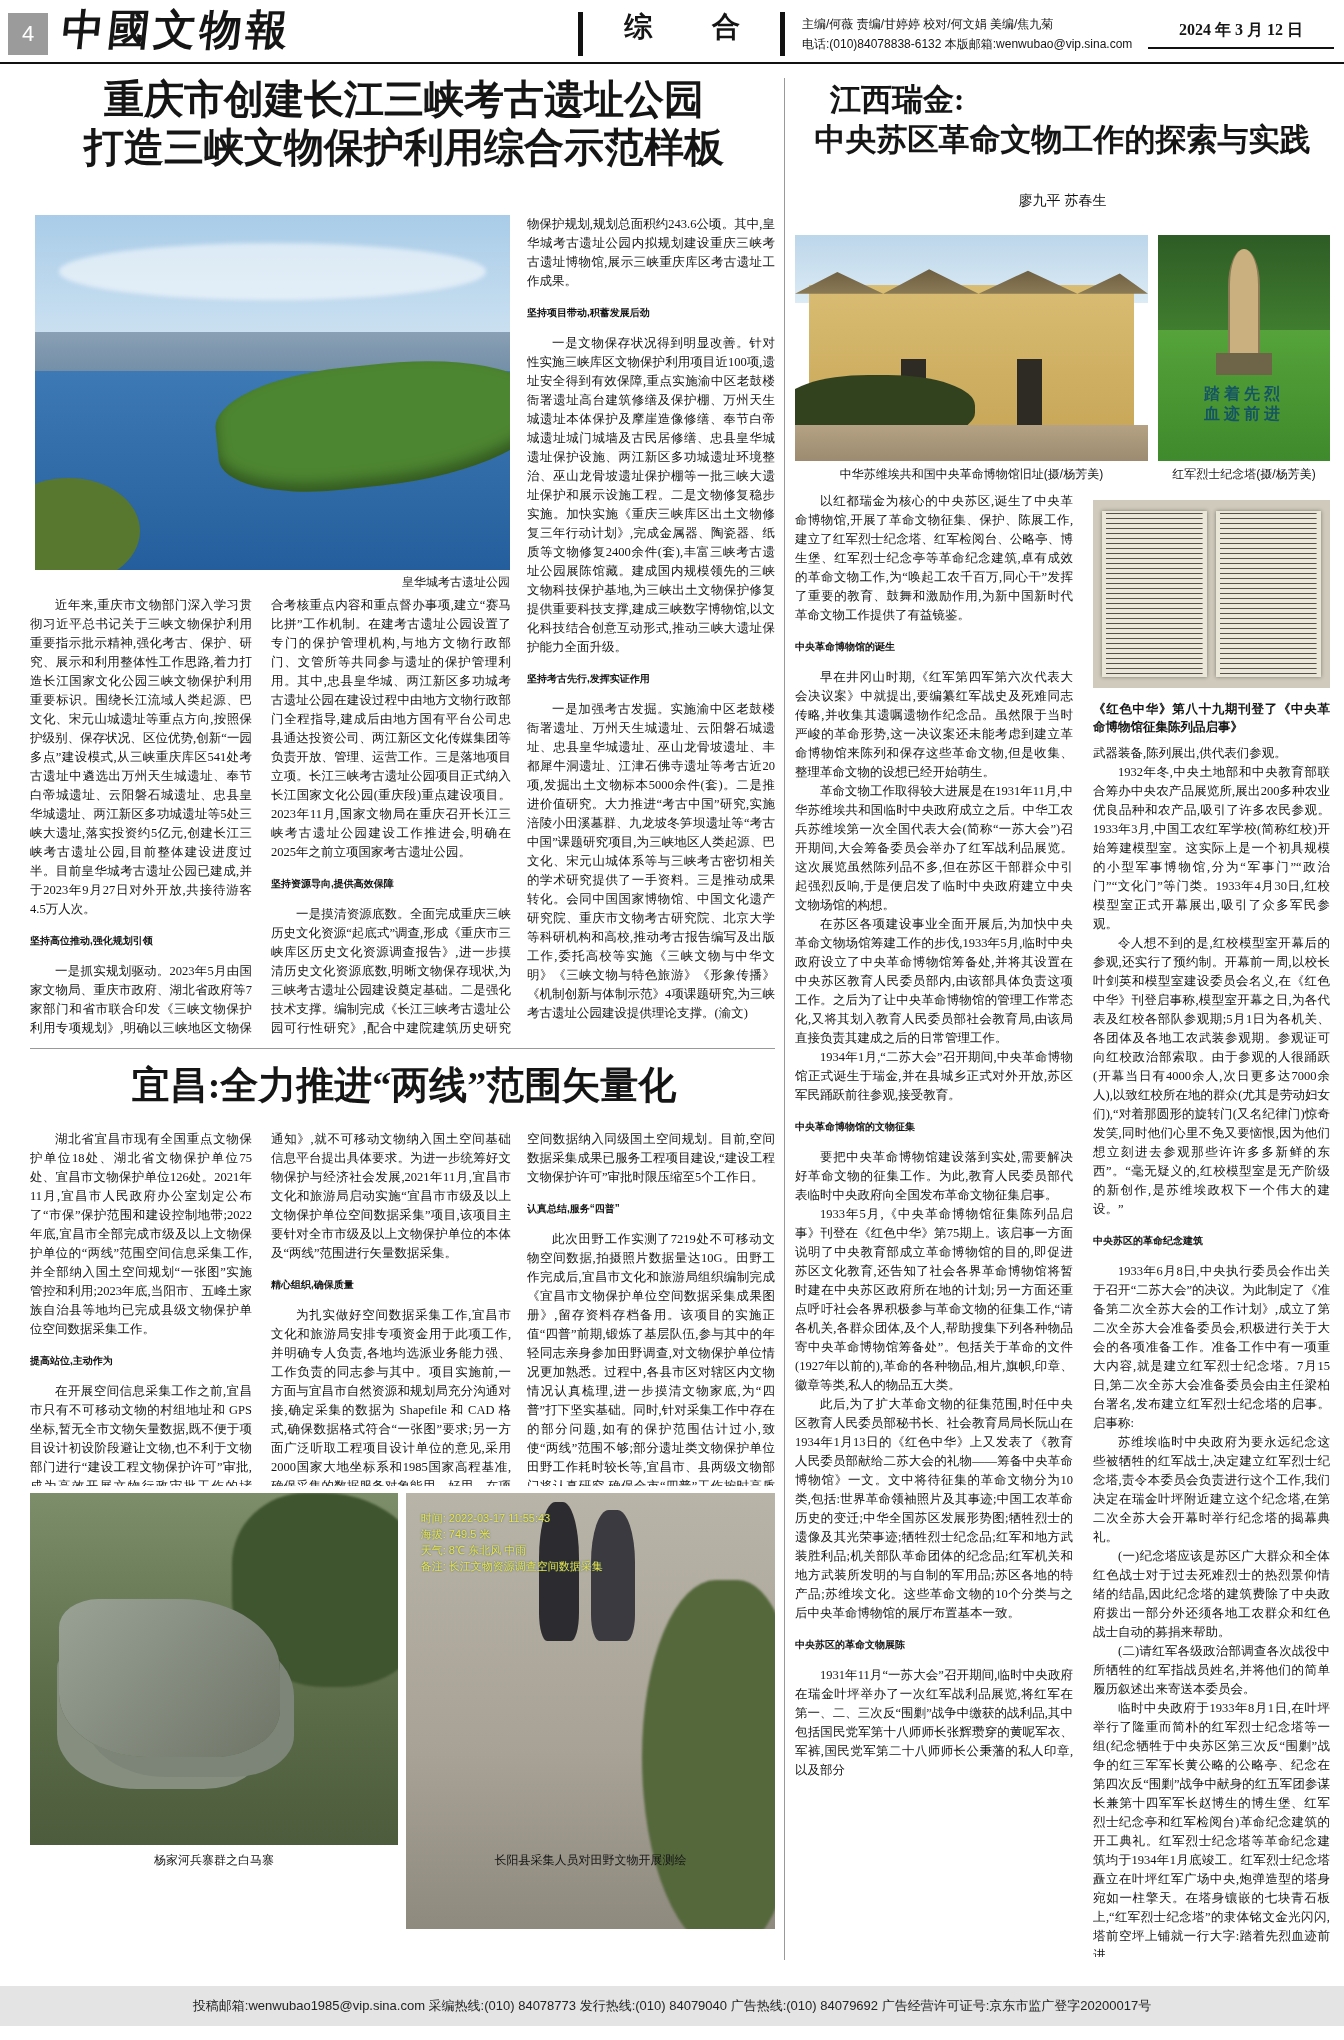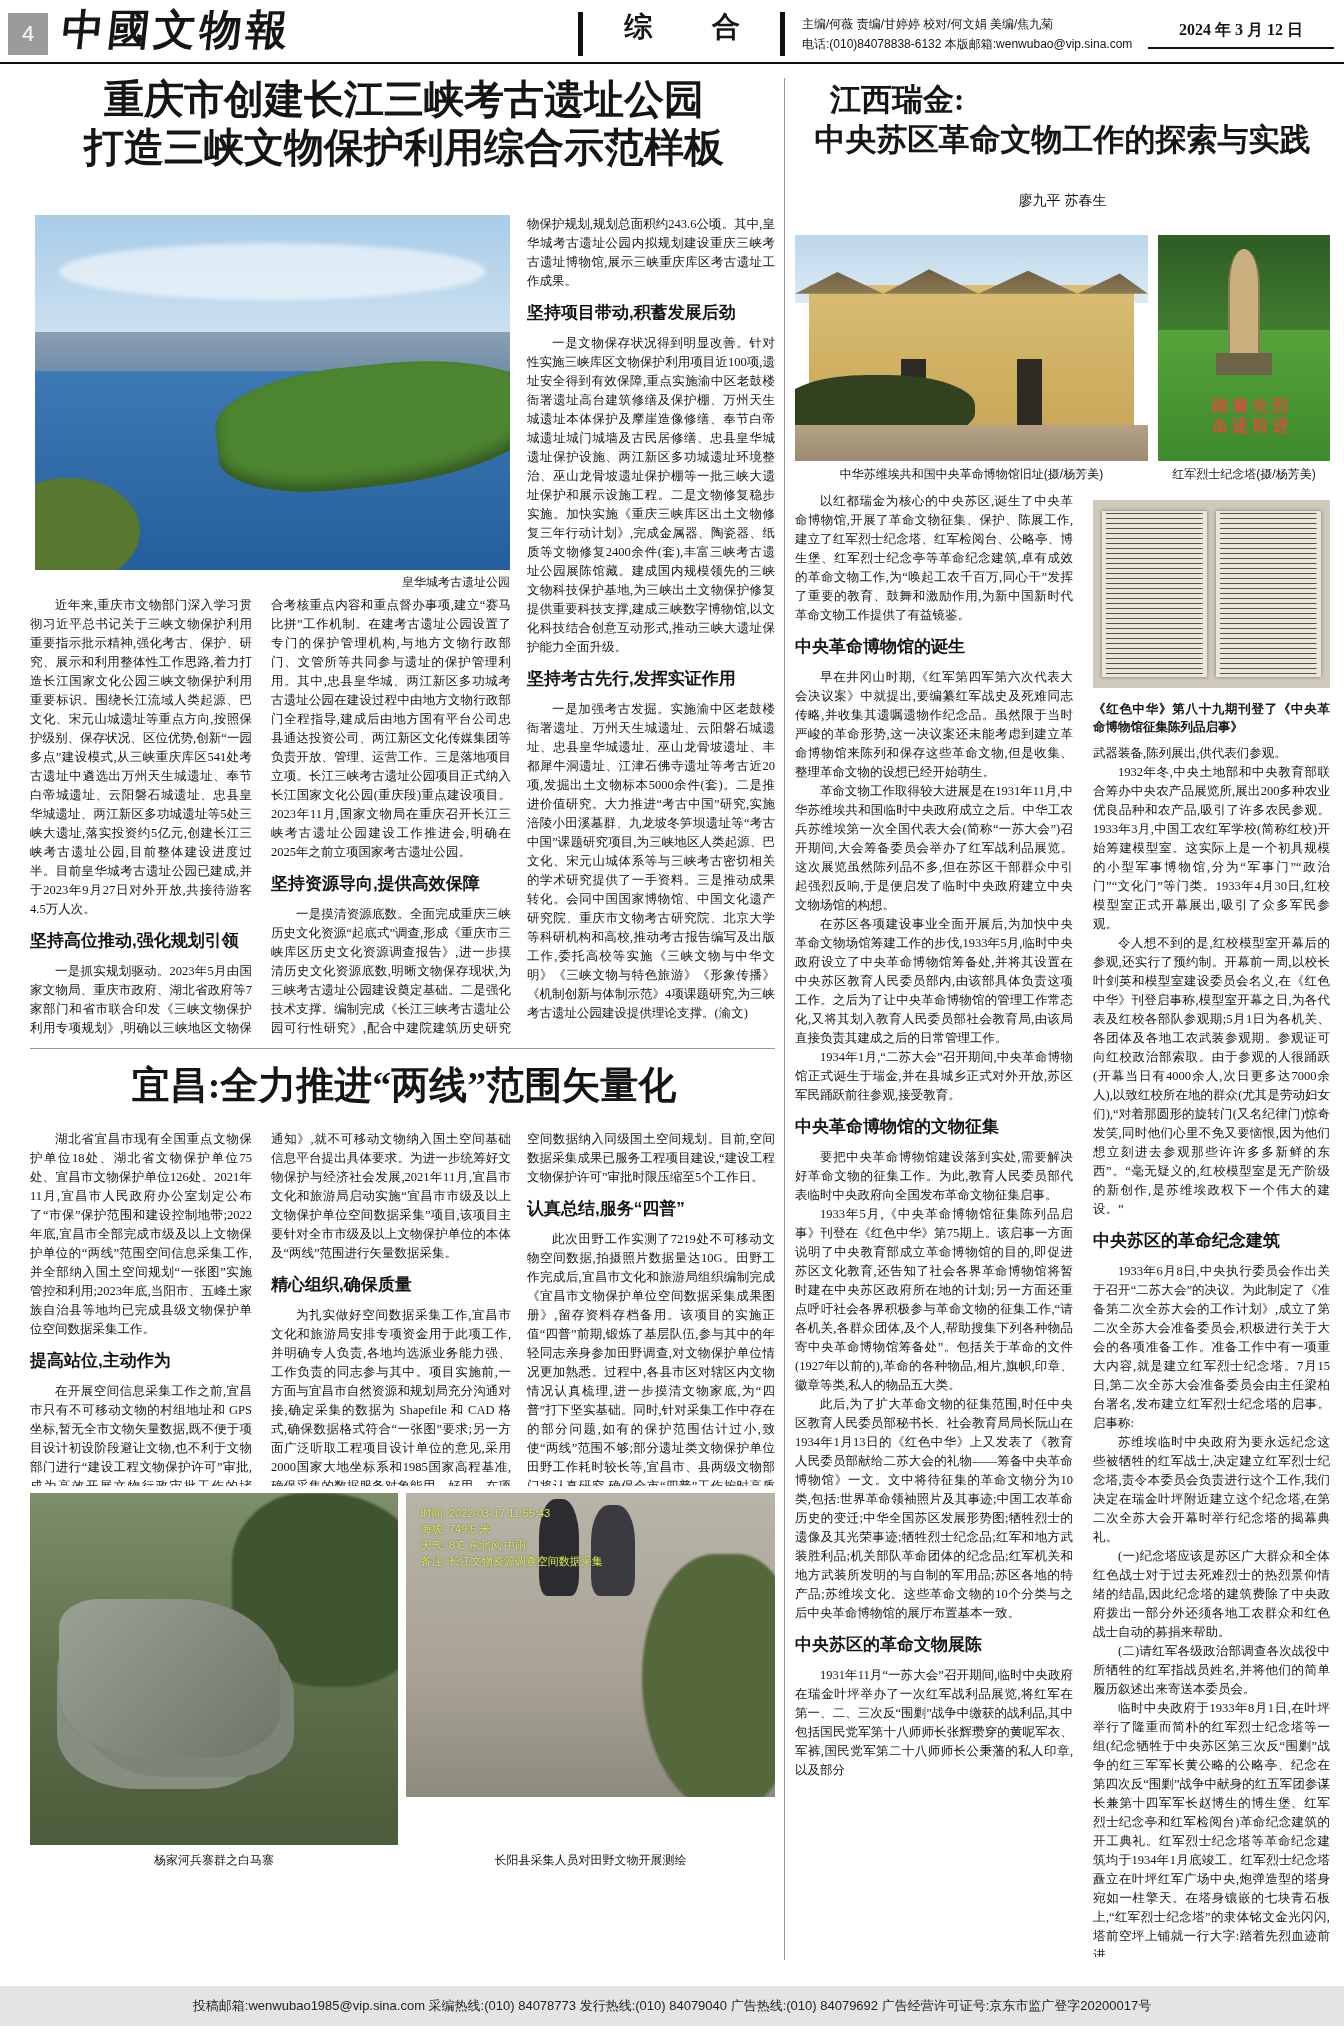--- a/index.html
+++ b/index.html
@@ -20,21 +20,21 @@
             font-weight:bold;border-bottom:2px solid #111;padding-bottom:6px;}
   .header-rule{position:absolute;left:0;top:62px;width:1344px;height:2px;background:#111;}
   
   .headline{position:absolute;text-align:center;font-weight:bold;}
   .article-col{position:absolute;overflow:hidden;font-size:12.5px;line-height:19px;
                text-align:justify;}
   .article-col p{margin:0;text-indent:2em;}
   .article-col p.pc{text-indent:0;}
   .article-col p.cap{text-indent:0;font-weight:bold;font-family:"Liberation Sans",sans-serif;
                      font-size:12.5px;line-height:18px;margin:6px 0 8px 0;}
-  .article-col h4{font-family:"Liberation Sans",sans-serif;font-size:17px;margin:12px 0 12px 0;
+  .article-col h4{font-family:"Liberation Sans",sans-serif;font-size:10px;margin:12px 0 12px 0;
                   font-weight:bold;text-align:left;}
   .photo{position:absolute;overflow:hidden;}
   .photo-caption{position:absolute;font-size:12px;font-family:"Liberation Sans",sans-serif;}
   .vdivider{position:absolute;width:1px;background:#999;}
   .hdivider{position:absolute;height:1px;background:#999;}
   
   .lake-sky{position:absolute;left:0;top:0;width:100%;height:38%;
             background:linear-gradient(#a9cce8,#cfe3f2);}
   .lake-cloud{position:absolute;left:5%;top:8%;width:90%;height:16%;border-radius:50%;
               background:rgba(255,255,255,.55);filter:blur(2px);}
@@ -75,23 +75,23 @@
                 border-radius:45%;}
   .museum-ground{position:absolute;left:0;top:84%;width:100%;height:16%;
                  background:linear-gradient(#b5a284,#9c8b70);}
   .tower-trees{position:absolute;left:0;top:0;width:100%;height:45%;
                background:linear-gradient(#2e5c25,#417f30);}
   .tower-lawn{position:absolute;left:0;top:42%;width:100%;height:58%;
               background:linear-gradient(#55a33a,#3f8a2c);}
   .tower-obelisk{position:absolute;left:42%;top:6%;width:16%;height:52%;background:#c9b07e;
                  border-radius:50% 50% 10% 10%/30% 30% 4% 4%;box-shadow:0 2px 0 2px #8a7a55;}
   .tower-base{position:absolute;left:34%;top:52%;width:32%;height:10%;background:#6e6448;}
-  .tower-chars{position:absolute;left:22%;top:66%;width:56%;height:30%;color:#ef4444;
-               font:bold 16px/20px "Liberation Sans",sans-serif;text-align:right;opacity:.85;
-               letter-spacing:4px;word-break:break-all;margin-top:12px;}
+  .tower-chars{position:absolute;left:22%;top:66%;width:56%;height:30%;color:#0c4a6e;
+               font:bold 16px/20px "Liberation Sans",sans-serif;text-align:center;opacity:.85;
+               letter-spacing:4px;word-break:break-all;}
   .doc-photo{background:#cfcabb;}
   .doc-page{position:absolute;top:6%;width:44%;height:88%;background:#eae6d8;
             box-shadow:0 0 4px rgba(0,0,0,.4);
             background-image:repeating-linear-gradient(#eae6d8 0 2px,#55514a 2px 3px,#eae6d8 3px 5px);
             background-size:92% 100%;background-position:50% 0;background-repeat:no-repeat;}
   
   .footer-bar{position:absolute;left:0;top:1986px;width:1344px;height:40px;background:#e4e4e4;
               font:13px/40px "Liberation Sans",sans-serif;text-align:center;color:#222;}
 </style>
 </head>
@@ -163,21 +163,21 @@
       <h4>认真总结,服务“四普”</h4>
       <p class="p">此次田野工作实测了7219处不可移动文物空间数据,拍摄照片数据量达10G。田野工作完成后,宜昌市文化和旅游局组织编制完成《宜昌市文物保护单位空间数据采集成果图册》,留存资料存档备用。该项目的实施正值“四普”前期,锻炼了基层队伍,参与其中的年轻同志亲身参加田野调查,对文物保护单位情况更加熟悉。过程中,各县市区对辖区内文物情况认真梳理,进一步摸清文物家底,为“四普”打下坚实基础。同时,针对采集工作中存在的部分问题,如有的保护范围估计过小,致使“两线”范围不够;部分遗址类文物保护单位田野工作耗时较长等,宜昌市、县两级文物部门将认真研究,确保全市“四普”工作按时高质量完成。</p>
     </div>
 
   <div class="photo fort-photo" style="left:30px;top:1493px;width:368px;height:352px;">
     <div class="fort-bush"></div>
     <div class="fort-rocks"></div>
   </div>
   <div class="photo-caption" style="left:30px;top:1852px;width:368px;text-align:center;">杨家河兵寨群之白马寨</div>
 
-  <div class="photo survey-photo" style="left:406px;top:1493px;width:369px;height:304px;">
+  <div class="photo survey-photo" style="left:406px;top:1493px;width:369px;height:436px;">
     <div class="survey-plants"></div>
     <div class="survey-fig1"></div>
     <div class="survey-fig2"></div>
     <div class="survey-overlay">
         <span>时间: 2022-03-17 11:55:43</span>
         <span>海拔: 749.5 米</span>
         <span>天气: 8℃ 东北风 中雨</span>
         <span>备注: 长江文物资源调查空间数据采集</span>
       </div>
   </div>

